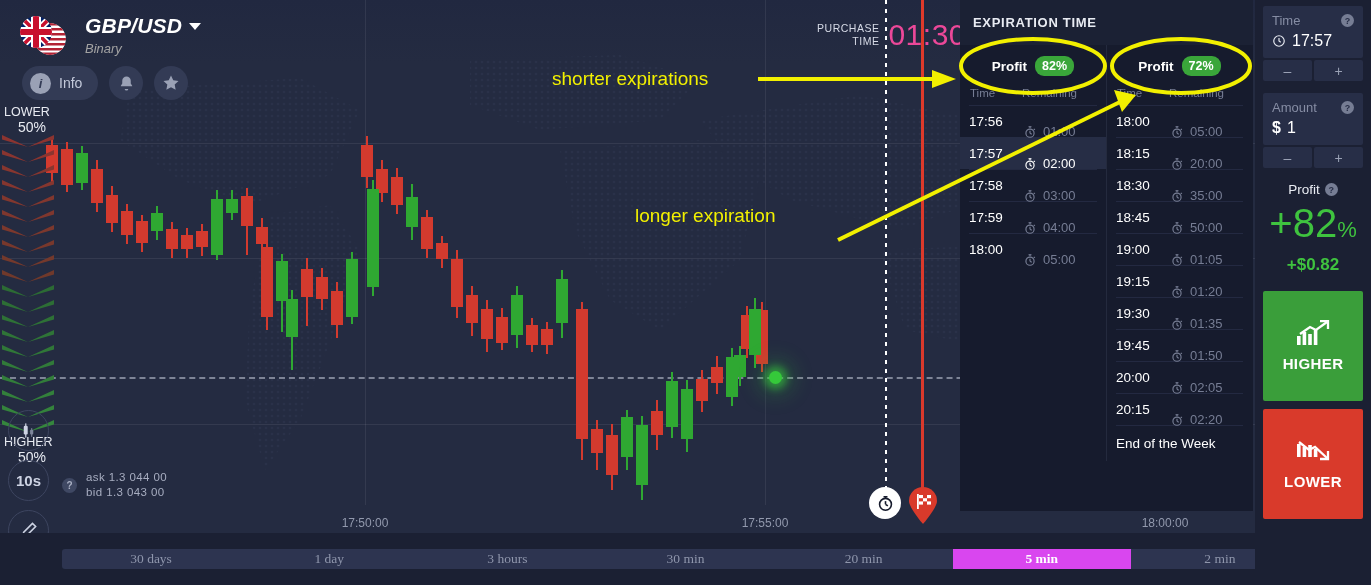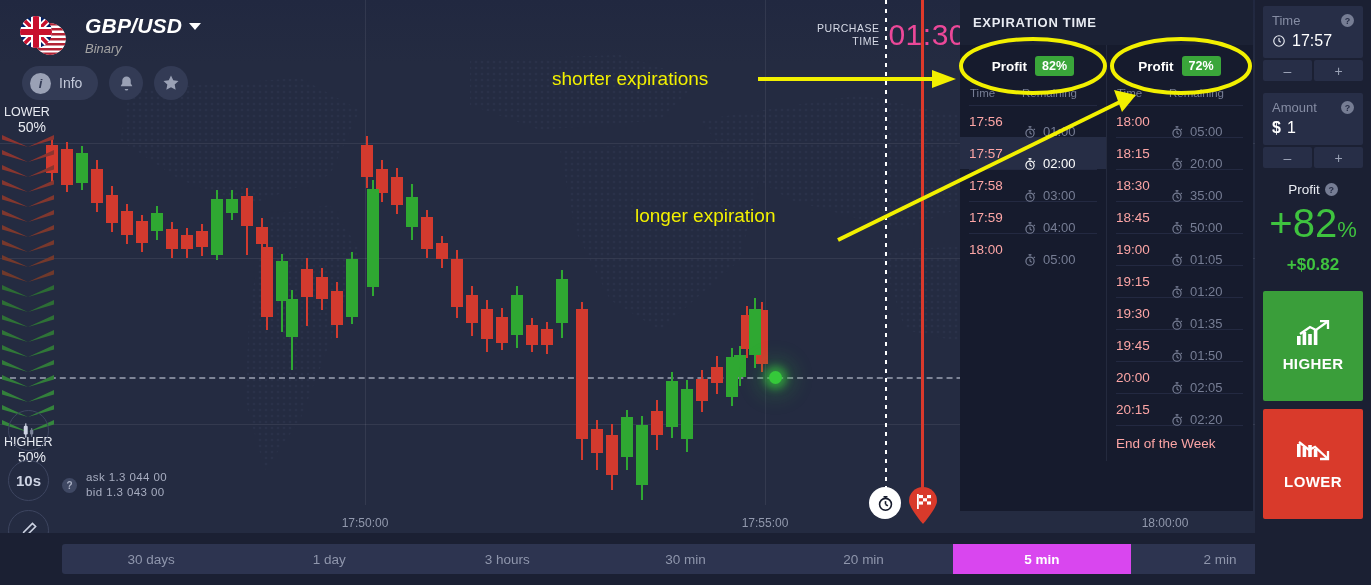--- a/index.html
+++ b/index.html
@@ -106,26 +106,26 @@
   .exp-panel {
     position:absolute; left:960px; top:0; width:293px; height:511px;
     background:#161b2d; z-index:7;
   }
   .exp-title { height:45px; display:flex; align-items:center; padding-left:13px; font-size:13px; font-weight:bold; letter-spacing:.7px; color:#e8ebf2; background:#1b2134; }
   .exp-cols { display:flex; }
   .exp-col { width:146px; }
   .exp-col + .exp-col { border-left:1px solid #242a3e; }
   .exp-profit { height:42px; display:flex; align-items:center; justify-content:center; gap:8px; }
   .exp-profit .lbl { font-size:13.5px; font-weight:bold; color:#ffffff; }
-  .exp-badge { background:#3aa63a; color:#ffffff; font-size:12.5px; font-weight:bold; padding:3px 7px; border-radius:3px; }
+  .exp-badge { background:#3aa63a; color:#ffffff; font-size:12.5px; font-weight:bold; padding:3px 7px; border-radius:9px; }
   .exp-head { display:flex; padding:0 10px 6px 10px; }
   .exp-head span { font-size:11.5px; color:#767d94; }
   .exp-head .c1 { width:52px; }
   .exp-row { display:flex; align-items:center; height:32px; margin:0 9px; border-top:1px solid #232941; cursor:pointer; }
-  .exp-row .t { width:54px; font-size:13.5px; color:#fca5a5; }
+  .exp-row .t { width:54px; font-size:13.5px; color:#ffffff; }
   .exp-row .r { display:flex; align-items:center; gap:6px; font-size:13px; color:#767d94;margin-top:20px; }
   .exp-row.active { background:#262d45; margin:0; padding:0 9px; border-top-color:transparent; }
   .exp-row.active .r { color:#ffffff; }
   .exp-row.eow { height:36px; }
   .exp-row.eow .t { width:auto; font-size:13.5px; }
 
   
   .right-panel { position:absolute; left:1255px; top:0; width:116px; height:585px; background:#1b2033; z-index:7; }
   .fld { background:#272e47; margin:6px 8px 0 8px; border-radius:2px; padding:7px 9px 8px 9px; }
   .fld-top { display:flex; align-items:center; justify-content:space-between; }
@@ -137,21 +137,21 @@
   .profit-lbl { margin-top:14px; display:flex; align-items:center; justify-content:center; gap:5px; font-size:13.5px; color:#e8ebf2; }
   .profit-pct { text-align:center; color:#3fc33f; font-size:40px; font-weight:300; line-height:46px; margin-top:3px; }
   .profit-pct .sm { font-size:22px; }
   .profit-amt { text-align:center; color:#3fc33f; font-size:17px; font-weight:bold; margin-top:2px; }
   .trade-btn { margin:0 8px 8px 8px; height:110px; border-radius:2px; display:flex; flex-direction:column; align-items:center; justify-content:center; gap:9px; cursor:pointer; color:#ffffff; font-size:15px; font-weight:bold; letter-spacing:.4px; }
   .btn-higher { background:#3a9e3a; margin-top:16px; }
   .btn-lower { background:#d93a2b; }
 
   
   .tf-bar { position:absolute; left:0; top:533px; width:1371px; height:52px; background:#1b2033; display:flex; align-items:center; padding:0 62px 0 62px; z-index:6; }
-  .tf-track { display:flex; width:100%; height:30px; background:#2d3450; border-radius:3px; overflow:hidden; }
+  .tf-track { display:flex; width:100%; height:20px; background:#2d3450; border-radius:3px; overflow:hidden;font-family:Liberation Serif, serif; }
   .tf-item { flex:1; display:flex; align-items:center; justify-content:center; font-size:13.5px; color:#8f96ac; cursor:pointer; }
   .tf-item.active { background:#d946ef; color:#ffffff; font-weight:bold; }
 </style>
 </head>
 <body>
 
 <div class="root">
 
   <div class="chart-area">
     <div class="chart-dark-strip"></div>

